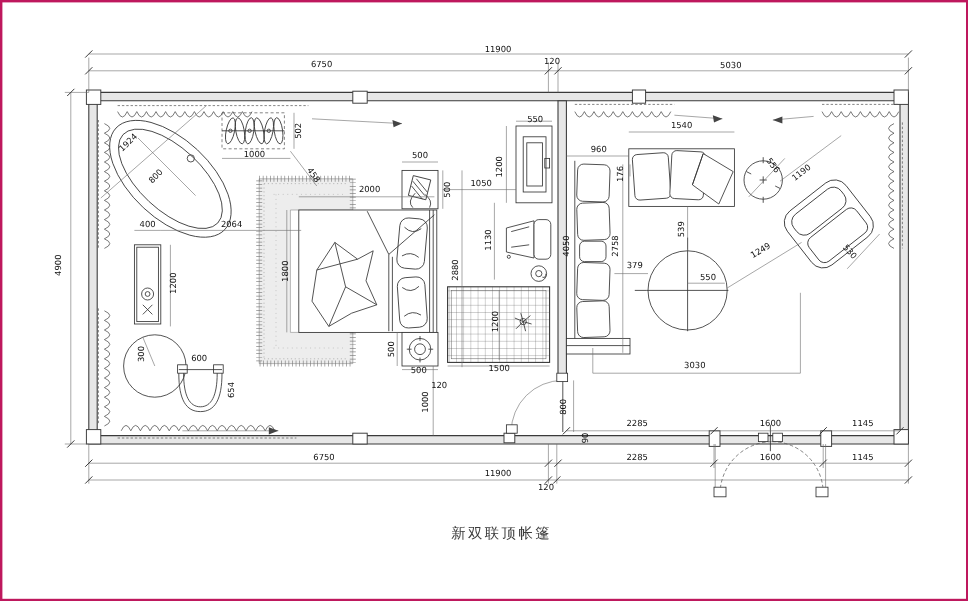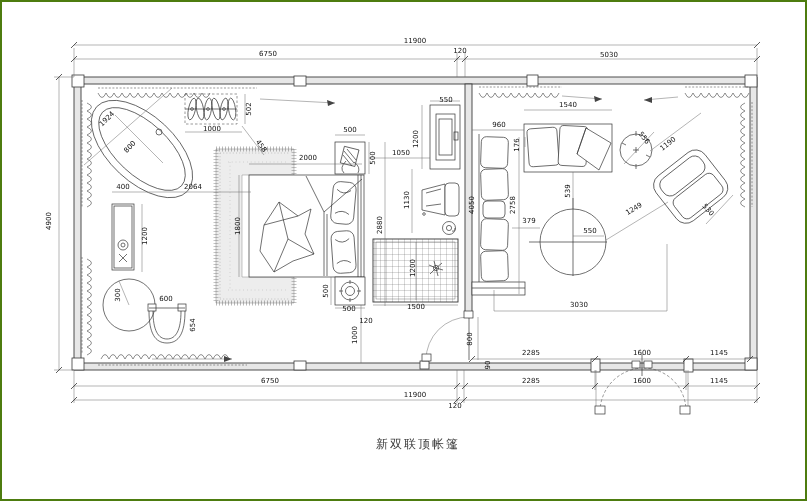--- a/index.html
+++ b/index.html
@@ -1,16 +1,16 @@
 <!DOCTYPE html>
 <html><head>
 <meta charset="utf-8">
 <style>
   html,body{margin:0;padding:0;background:#fff;}
-  #canvas{position:relative;width:807px;height:501px;background:#fff;border:2px solid #4d7c0f;box-sizing:border-box;overflow:hidden;font-family:"DejaVu Sans",sans-serif;}
+  #canvas{position:relative;width:807px;height:501px;background:#fff;border:2px solid #be185d;box-sizing:border-box;overflow:hidden;font-family:"DejaVu Sans",sans-serif;}
   svg{position:absolute;left:0;top:0;}
   .wall{fill:#e7e7e7;stroke:#3a3a3a;stroke-width:.9;fill-rule:evenodd;}
   .col{fill:#fff;stroke:#3a3a3a;stroke-width:.8;}
   .f{fill:#fff;stroke:#333;stroke-width:.7;}
   .fn{fill:none;stroke:#333;stroke-width:.7;}
   .d{fill:none;stroke:#6b6b6b;stroke-width:.5;}
   .tk{fill:none;stroke:#333;stroke-width:.8;}
   .dash{fill:none;stroke:#555;stroke-width:.6;stroke-dasharray:2 1.6;}
   .scal{fill:none;stroke:#444;stroke-width:.6;}
   .ah{fill:#444;}

